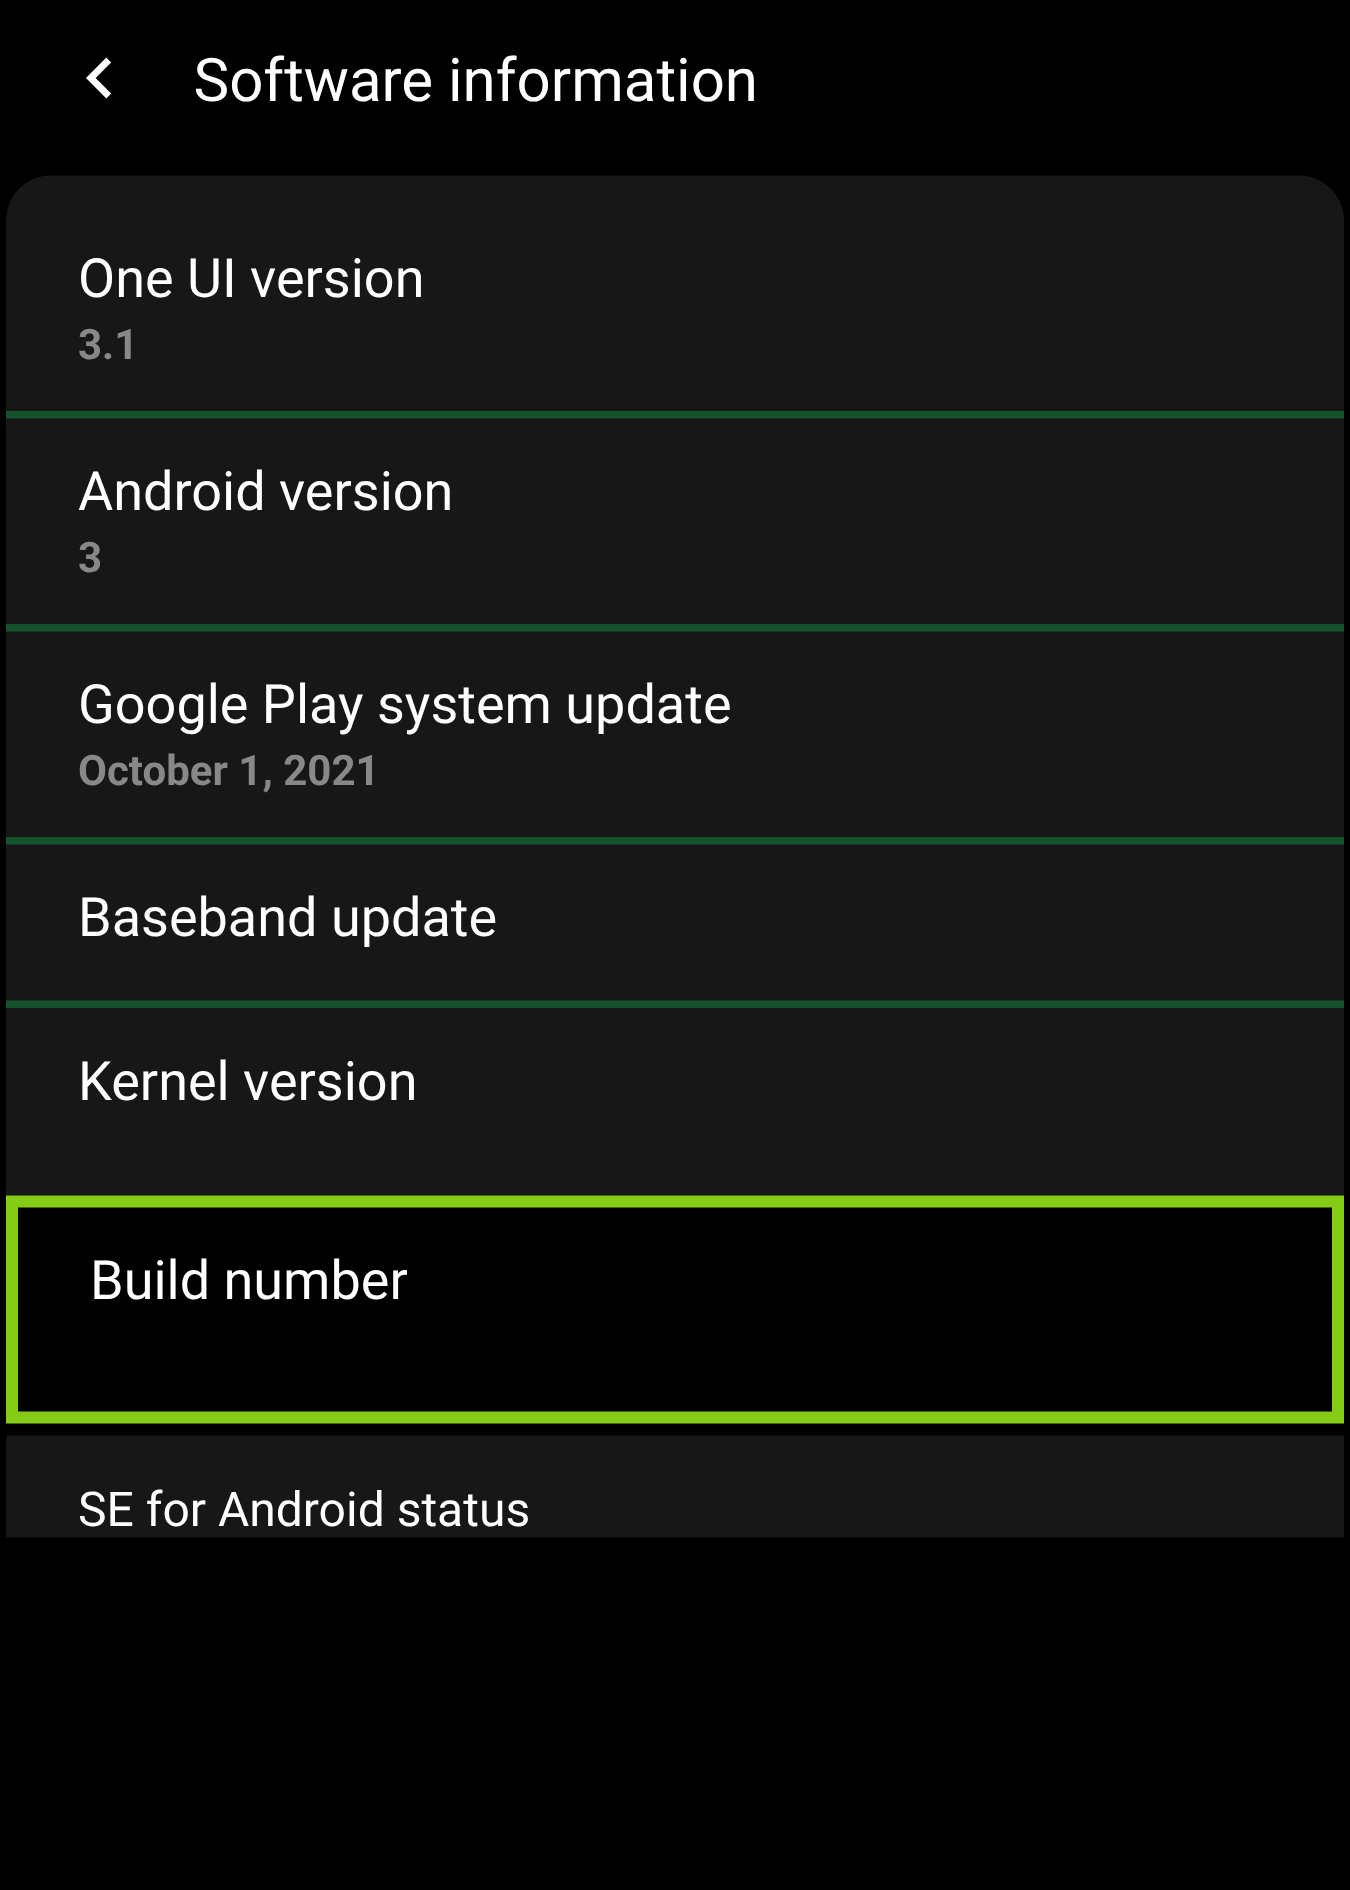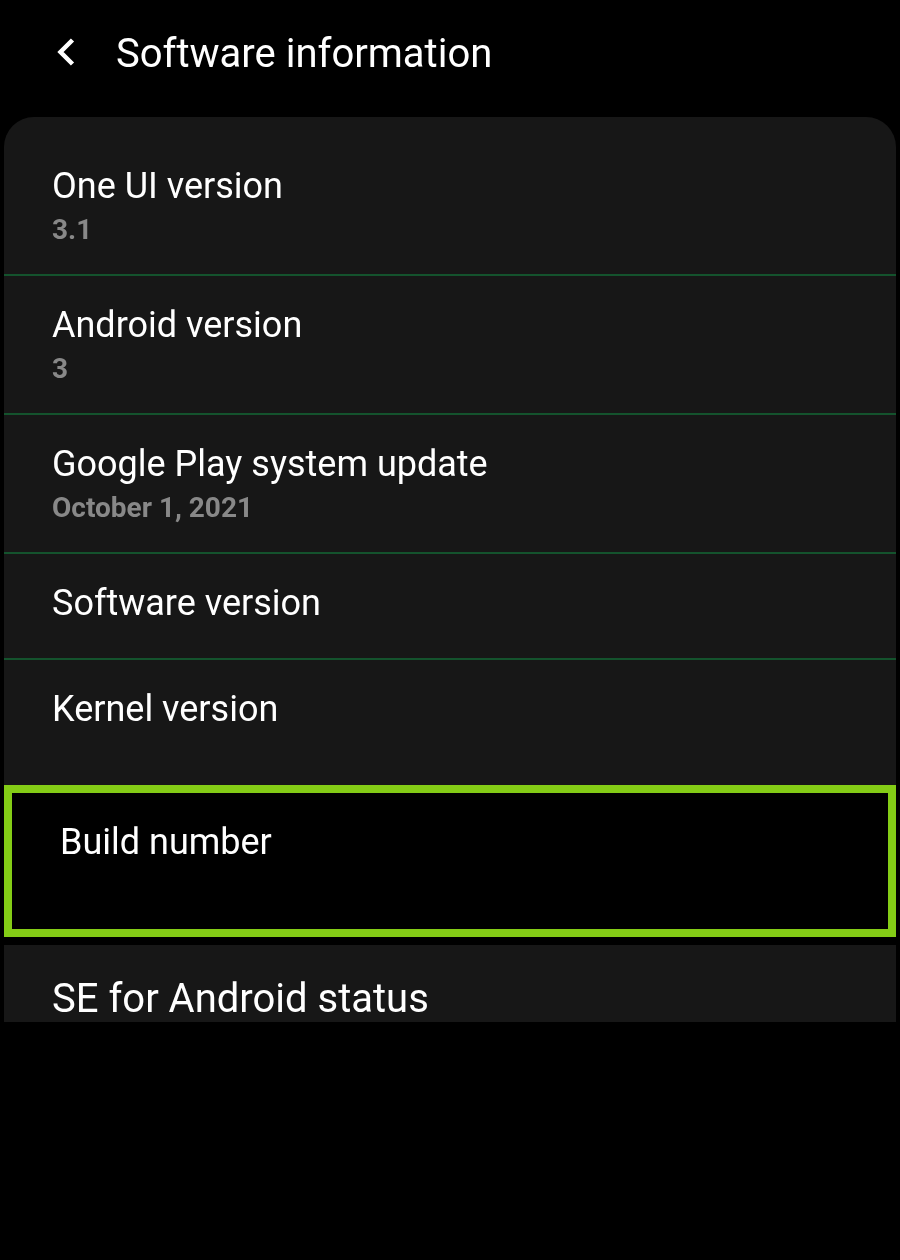--- a/index.html
+++ b/index.html
@@ -11,21 +11,21 @@
       background: #000000;
       font-family: -apple-system, BlinkMacSystemFont, 'Segoe UI', Roboto, sans-serif;
       width: 900px;
       height: 1260px;
       overflow: hidden;
     }
     .header {
       display: flex;
       align-items: center;
       padding: 30px 30px 40px 50px;
-      gap: 30px;
+      gap: 43px;
     }
     .back-icon {
       color: #ffffff;
       cursor: pointer;
     }
     .back-icon svg {
       width: 36px;
       height: 36px;
       stroke: #ffffff;
       stroke-width: 3;
@@ -37,21 +37,21 @@
       font-weight: 400;
     }
     .content-card {
       background: #171717;
       border-radius: 30px 30px 0 0;
       margin: 0 4px;
       padding-top: 20px;
     }
     .list-item {
       padding: 28px 48px 28px 48px;
-      border-bottom: 2px solid #14532d;
+      border-bottom: 5px solid #14532d;
       cursor: pointer;
     }
     .list-item:last-child {
       border-bottom: none;
     }
     .list-item.no-border {
       border-bottom: none;
       padding-bottom: 49px;
     }
     .item-title {
@@ -77,21 +77,21 @@
       font-size: 36px;
       font-weight: 400;
     }
     .bottom-section {
       background: #171717;
       margin: 8px 4px 0 4px;
       padding: 30px 48px 0 48px;
     }
     .bottom-section .item-title {
       color: #ffffff;
-      font-size: 40px;
+      font-size: 32px;
       font-weight: 400;
     }
   </style>
 </head>
 <body>
 
 <div class="header">
   <div class="back-icon">
     <svg viewBox="0 0 24 24">
       <polyline points="15,4 7,12 15,20"></polyline>
@@ -107,21 +107,21 @@
   </div>
   <div class="list-item">
     <div class="item-title">Android version</div>
     <div class="item-value">3</div>
   </div>
   <div class="list-item">
     <div class="item-title">Google Play system update</div>
     <div class="item-value">October 1, 2021</div>
   </div>
   <div class="list-item">
-    <div class="item-title">Software version</div>
+    <div class="item-title">Baseband update</div>
     <div class="item-value"></div>
   </div>
   <div class="list-item no-border">
     <div class="item-title">Kernel version</div>
     <div class="item-value"></div>
   </div>
 </div>
 
 <div class="highlighted-item">
   <div class="item-title">Build number</div>

